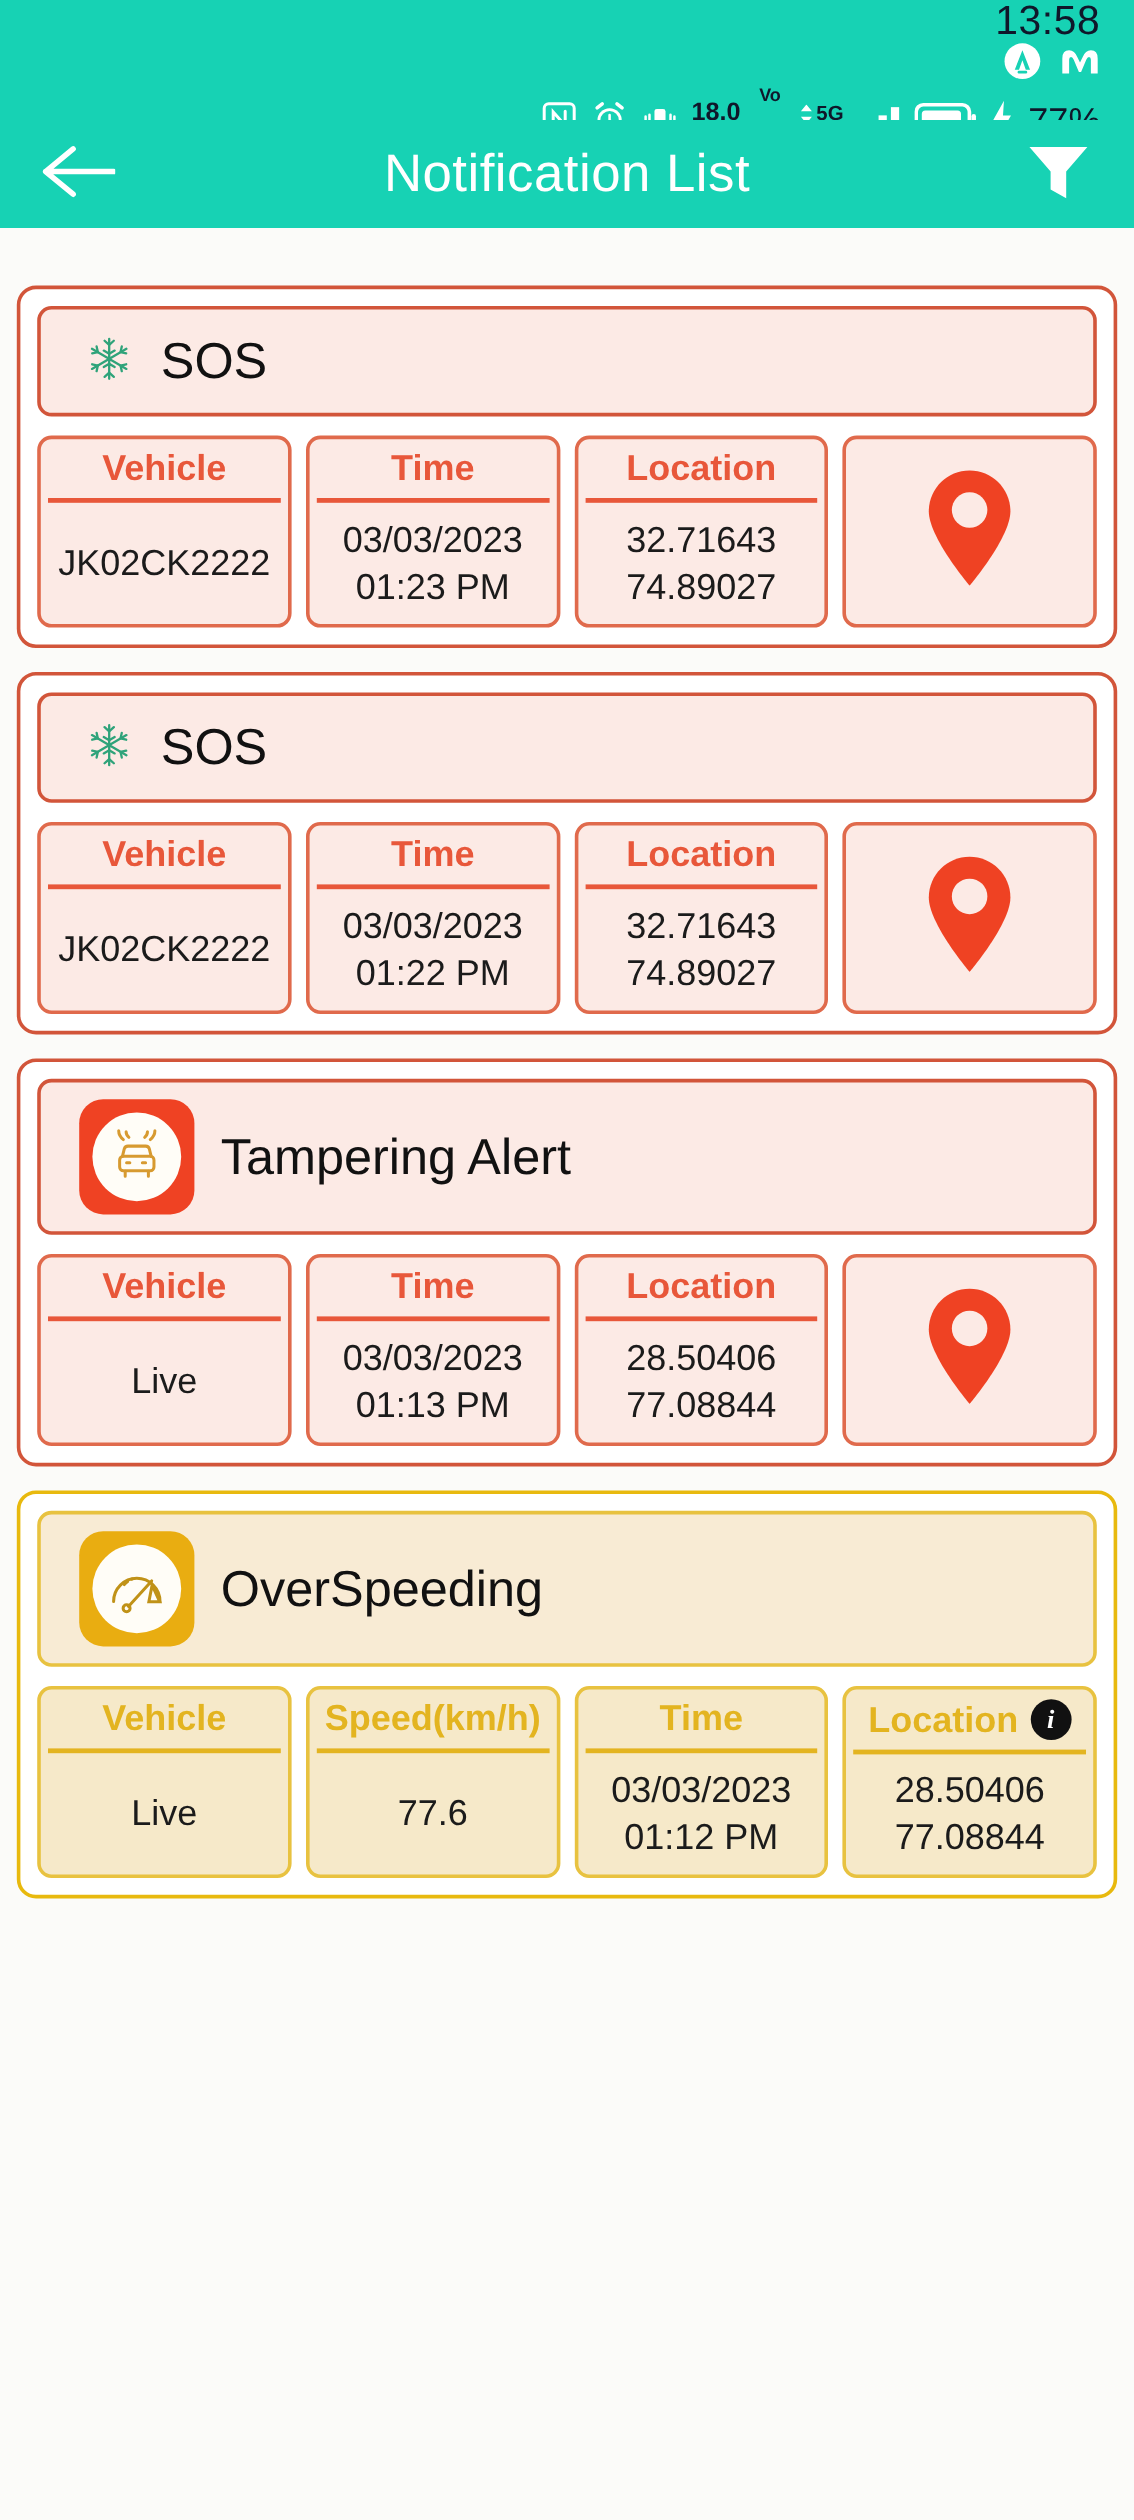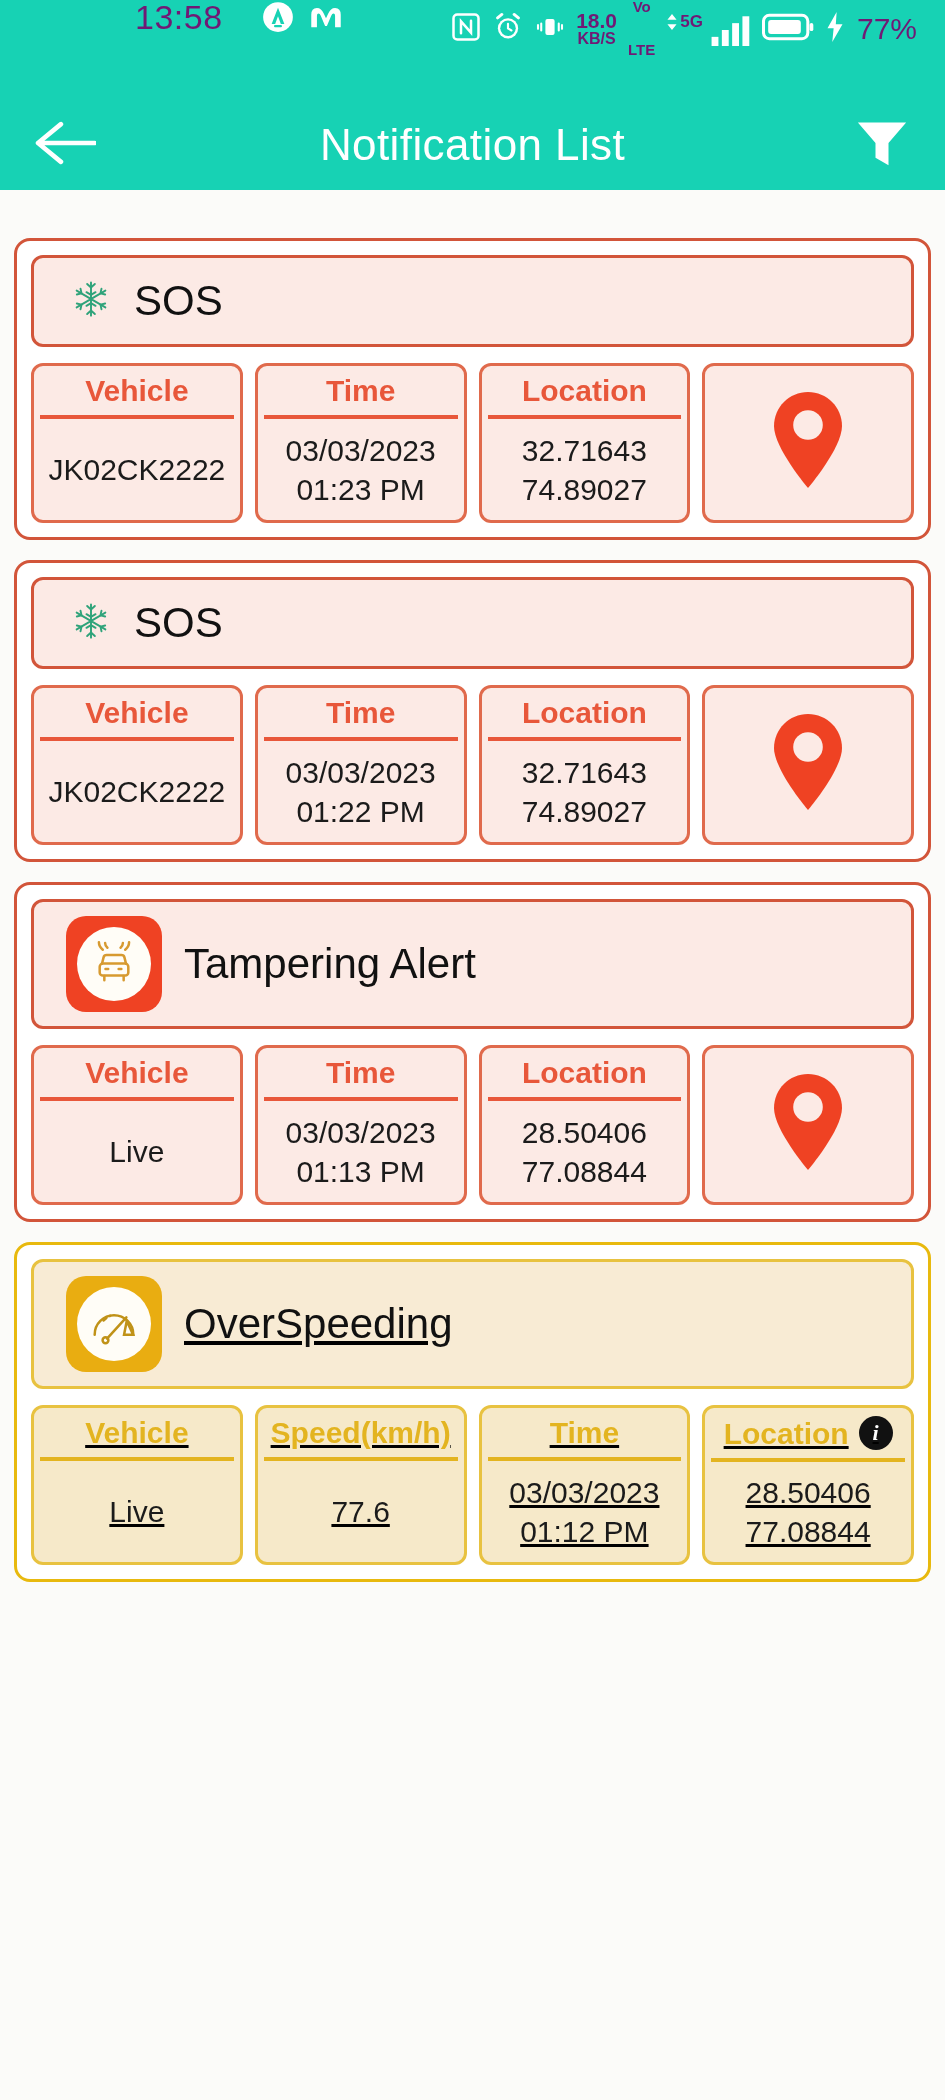--- a/index.html
+++ b/index.html
@@ -17,23 +17,24 @@
     width: 945px;
     height: 2100px;
     background: #fbfbf9;
   }
 
   
   .statusbar {
     height: 100px;
     background: #17d2b4;
     display: flex;
-    align-items: flex-start;
+    align-items: flex-end;
     padding: 0 28px 0 0;
-    color: #701a75;
+    color: #0f172a;
+    flex-direction: column;
   }
   .sb-time {
     font-size: 34px;
     letter-spacing: 0.5px;
     margin-left: 135px;
     font-weight: 400;
     line-height: 1;
   }
   .sb-left-icons {
     display: flex;
@@ -111,21 +112,21 @@
     padding: 48px 14px 0 14px;
   }
 
   .alert-card {
     border-radius: 16px;
     border: 3px solid #d2553a;
     background: #ffffff;
     padding: 14px;
     margin-bottom: 20px;
   }
-  .alert-card.amber { border-color: #e8b90e; text-decoration: underline; }
+  .alert-card.amber { border-color: #e8b90e; }
 
   .card-header {
     border: 3px solid #d2553a;
     background: #fceae5;
     border-radius: 12px;
     display: flex;
     align-items: center;
     padding: 14px 32px;
     min-height: 92px;
   }

